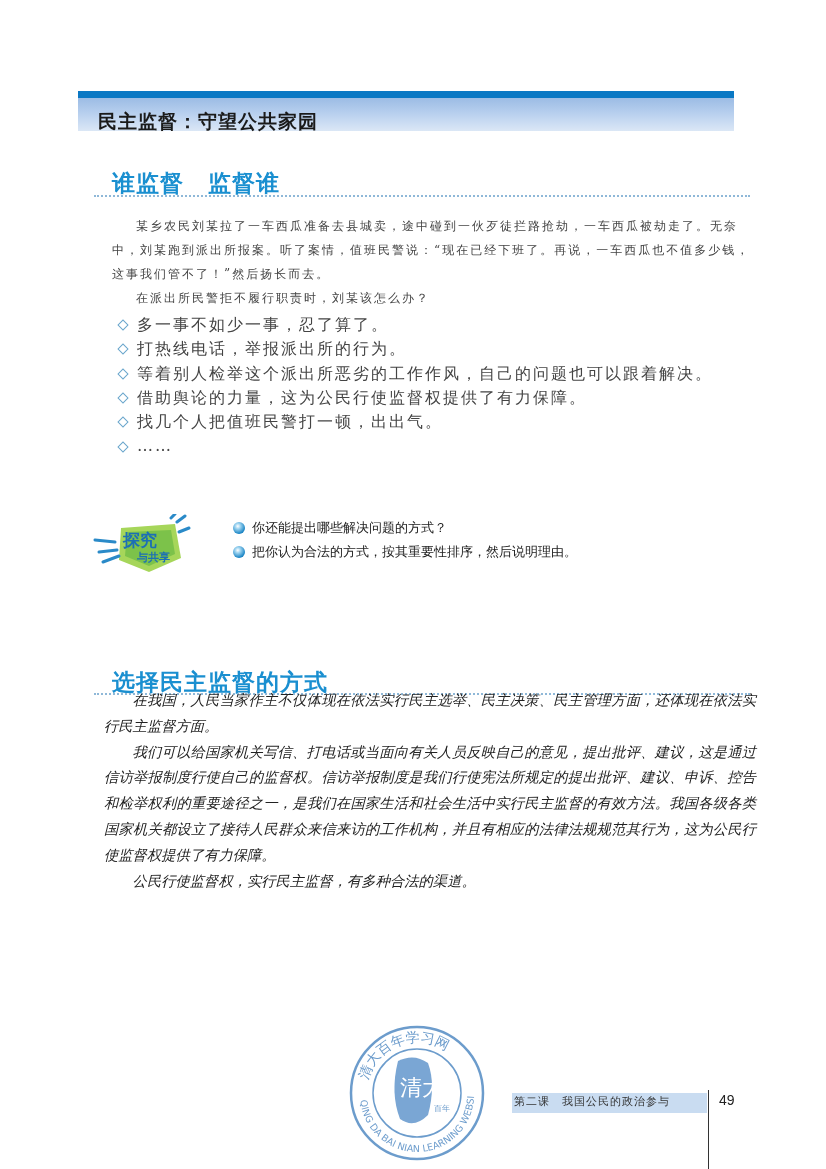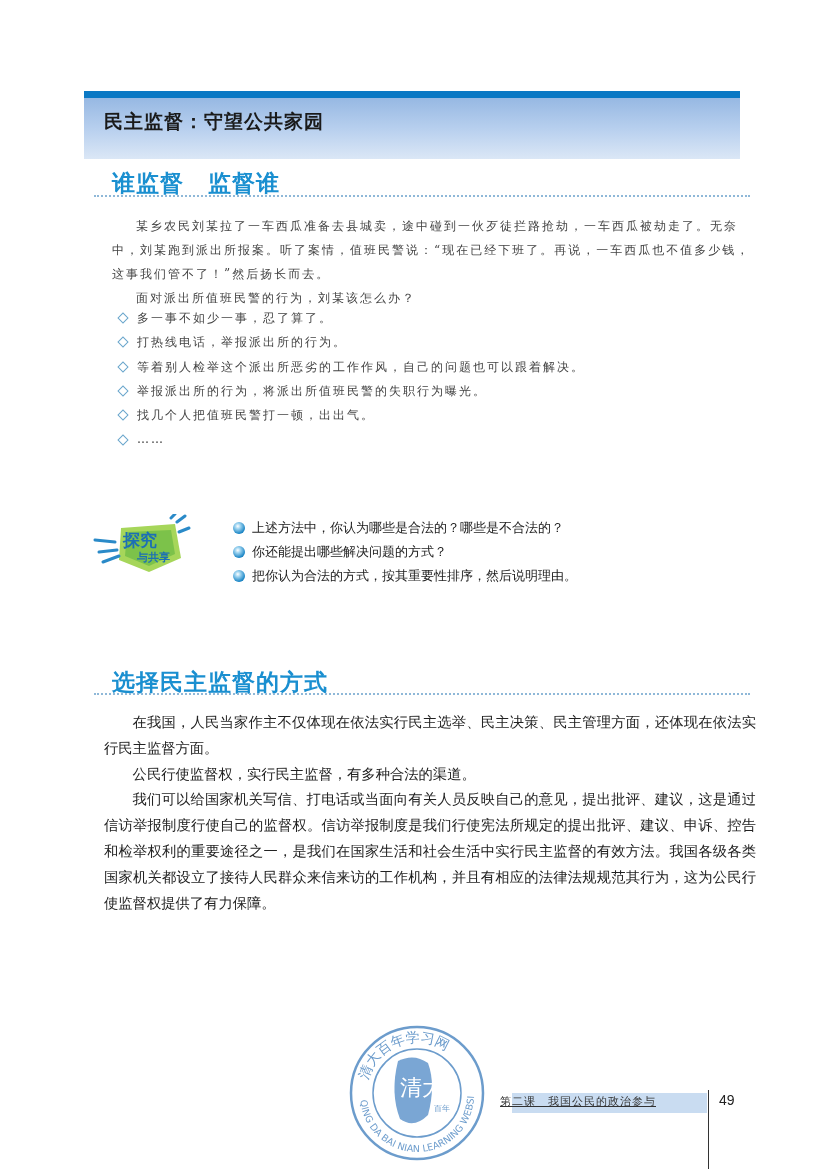--- a/index.html
+++ b/index.html
@@ -1,91 +1,91 @@
 <!DOCTYPE html>
 <html><head>
 <meta charset="utf-8">
 <style>
   html, body { margin: 0; padding: 0; background: #ffffff; }
   body { width: 826px; height: 1169px; position: relative; overflow: hidden;
          font-family: "DejaVu Serif", "Liberation Serif", serif; color: #222; }
 
-  .title-banner { position: absolute; left: 84px; top: 91px; width: 656px; height: 68px;
+  .title-banner { position: absolute; left: 78px; top: 91px; width: 656px; height: 40px;
     background: linear-gradient(to bottom, #8fb3e0 0%, #b7cfee 55%, #dbe7f6 100%); }
   .title-banner .topbar { position: absolute; left: 0; top: 0; right: 0; height: 7px; background: #0a78c4; }
   .title-banner .title { position: absolute; left: 20px; top: 18px; font-size: 19px; font-weight: bold;
     color: #1a1a1a; letter-spacing: 1px; font-family: "DejaVu Serif", serif; }
 
   .section-heading { position: absolute; left: 112px; font-size: 23px; font-weight: bold; color: #1a8fd0;
     font-family: "DejaVu Sans", sans-serif; letter-spacing: 1px; }
   .dotted-rule { position: absolute; left: 94px; width: 656px; height: 0;
     border-top: 2px dotted #8fb8d8; }
 
   .case-text { position: absolute; left: 112px; width: 640px; font-size: 12px; line-height: 24px;
     color: #444; letter-spacing: 2px; }
   .case-text p { margin: 0; }
   .indent { text-indent: 2em; }
 
-  .options { position: absolute; left: 118px; top: 306px; font-size: 12px; line-height: 24.3px; color: #444;
+  .options { position: absolute; left: 118px; top: 313px; font-size: 16px; line-height: 24.3px; color: #444;
     letter-spacing: 2px; }
   .option { display: flex; align-items: center; }
   .diamond { display: inline-block; width: 6px; height: 6px; border: 1px solid #6aa6cc; transform: rotate(45deg);
     margin-right: 10px; margin-left: 1px; }
 
   .explore-logo { position: absolute; left: 93px; top: 514px; width: 100px; height: 62px; }
   .questions { position: absolute; left: 233px; top: 516px; font-size: 13px; line-height: 24px; color: #222;
     font-family: "DejaVu Sans", sans-serif; }
   .question { display: flex; align-items: center; }
   .qdot { display: inline-block; width: 12px; height: 12px; border-radius: 50%; margin-right: 7px;
     background: radial-gradient(circle at 40% 35%, #ffffff 0%, #9fd4f0 25%, #1b86c6 70%, #0c5f95 100%); }
 
   .body-text { position: absolute; left: 104px; width: 652px; font-size: 14.3px; line-height: 25.8px; color: #222; }
   .body-text p { margin: 0; text-align: justify; }
 
   .watermark { position: absolute; left: 348px; top: 1023px; width: 138px; height: 140px; }
 
   .footer-band { position: absolute; left: 512px; top: 1093px; width: 195px; height: 20px; background: #c9dcf1; }
-  .footer-text { position: absolute; left: 500px; top: 1094px; font-size: 11px; color: #333;
-    font-family: "DejaVu Sans", sans-serif; letter-spacing: 1px; text-decoration: underline; }
+  .footer-text { position: absolute; left: 514px; top: 1094px; font-size: 11px; color: #333;
+    font-family: "DejaVu Sans", sans-serif; letter-spacing: 1px; }
   .footer-vline { position: absolute; left: 708px; top: 1090px; width: 1px; height: 79px; background: #333; }
   .page-number { position: absolute; left: 719px; top: 1092px; font-size: 14px; color: #222;
     font-family: "Liberation Sans", sans-serif; }
 </style>
 </head>
 <body>
 
 <div class="title-banner">
   <div class="topbar"></div>
   <div class="title">民主监督：守望公共家园</div>
 </div>
 
 <div class="section-heading" style="top:168px;">谁监督　监督谁</div>
 <div class="dotted-rule" style="top:195px;"></div>
 
 <div class="case-text" style="top:214px;">
   <p class="indent">某乡农民刘某拉了一车西瓜准备去县城卖，途中碰到一伙歹徒拦路抢劫，一车西瓜被劫走了。无奈中，刘某跑到派出所报案。听了案情，值班民警说：“现在已经下班了。再说，一车西瓜也不值多少钱，这事我们管不了！”然后扬长而去。</p>
-  <p class="indent">面对派出所值班民警的行为，刘某该怎么办？</p>
+  <p class="indent">在派出所民警拒不履行职责时，刘某该怎么办？</p>
 </div>
 
 <div class="options">
   <div class="option">
       <span class="diamond"></span>
       <span>多一事不如少一事，忍了算了。</span>
     </div>
   <div class="option">
       <span class="diamond"></span>
       <span>打热线电话，举报派出所的行为。</span>
     </div>
   <div class="option">
       <span class="diamond"></span>
       <span>等着别人检举这个派出所恶劣的工作作风，自己的问题也可以跟着解决。</span>
     </div>
   <div class="option">
       <span class="diamond"></span>
-      <span>举报派出所的行为，将派出所值班民警的失职行为曝光。</span>
+      <span>借助舆论的力量，这为公民行使监督权提供了有力保障。</span>
     </div>
   <div class="option">
       <span class="diamond"></span>
       <span>找几个人把值班民警打一顿，出出气。</span>
     </div>
   <div class="option">
       <span class="diamond"></span>
       <span>……</span>
     </div>
 </div>
@@ -103,39 +103,35 @@
       <line x1="78" y1="4" x2="82" y2="0"></line>
     </g>
     <text x="30" y="32" font-size="17" font-weight="bold" fill="#1c6fb5" font-family="DejaVu Sans, sans-serif">探究</text>
     <text x="44" y="47" font-size="11" font-weight="bold" fill="#1c6fb5" font-family="DejaVu Sans, sans-serif">与共享</text>
   </svg>
 </div>
 
 <div class="questions">
   <div class="question">
       <span class="qdot"></span>
-      <span>上述方法中，你认为哪些是合法的？哪些是不合法的？</span>
-    </div>
-  <div class="question">
-      <span class="qdot"></span>
       <span>你还能提出哪些解决问题的方式？</span>
     </div>
   <div class="question">
       <span class="qdot"></span>
       <span>把你认为合法的方式，按其重要性排序，然后说明理由。</span>
     </div>
 </div>
 
 <div class="section-heading" style="top:667px;">选择民主监督的方式</div>
 <div class="dotted-rule" style="top:693px;"></div>
 
-<div class="body-text" style="top:710px;">
+<div class="body-text" style="top:688px;font-style:italic;">
   <p class="indent">在我国，人民当家作主不仅体现在依法实行民主选举、民主决策、民主管理方面，还体现在依法实行民主监督方面。</p>
+  <p class="indent">我们可以给国家机关写信、打电话或当面向有关人员反映自己的意见，提出批评、建议，这是通过信访举报制度行使自己的监督权。信访举报制度是我们行使宪法所规定的提出批评、建议、申诉、控告和检举权利的重要途径之一，是我们在国家生活和社会生活中实行民主监督的有效方法。我国各级各类国家机关都设立了接待人民群众来信来访的工作机构，并且有相应的法律法规规范其行为，这为公民行使监督权提供了有力保障。</p>
   <p class="indent">公民行使监督权，实行民主监督，有多种合法的渠道。</p>
-  <p class="indent">我们可以给国家机关写信、打电话或当面向有关人员反映自己的意见，提出批评、建议，这是通过信访举报制度行使自己的监督权。信访举报制度是我们行使宪法所规定的提出批评、建议、申诉、控告和检举权利的重要途径之一，是我们在国家生活和社会生活中实行民主监督的有效方法。我国各级各类国家机关都设立了接待人民群众来信来访的工作机构，并且有相应的法律法规规范其行为，这为公民行使监督权提供了有力保障。</p>
 </div>
 
 <div class="watermark">
   <svg width="138" height="140" viewBox="0 0 138 140">
     <defs>
       <path id="topArc" d="M 18,70 A 51,51 0 0 1 120,70"></path>
       <path id="botArc" d="M 12,72 A 57,57 0 0 0 126,72"></path>
     </defs>
     <circle cx="69" cy="70" r="66" fill="none" stroke="#6c9ccc" stroke-width="2.5"></circle>
     <circle cx="69" cy="70" r="44" fill="none" stroke="#6c9ccc" stroke-width="1.5"></circle>

